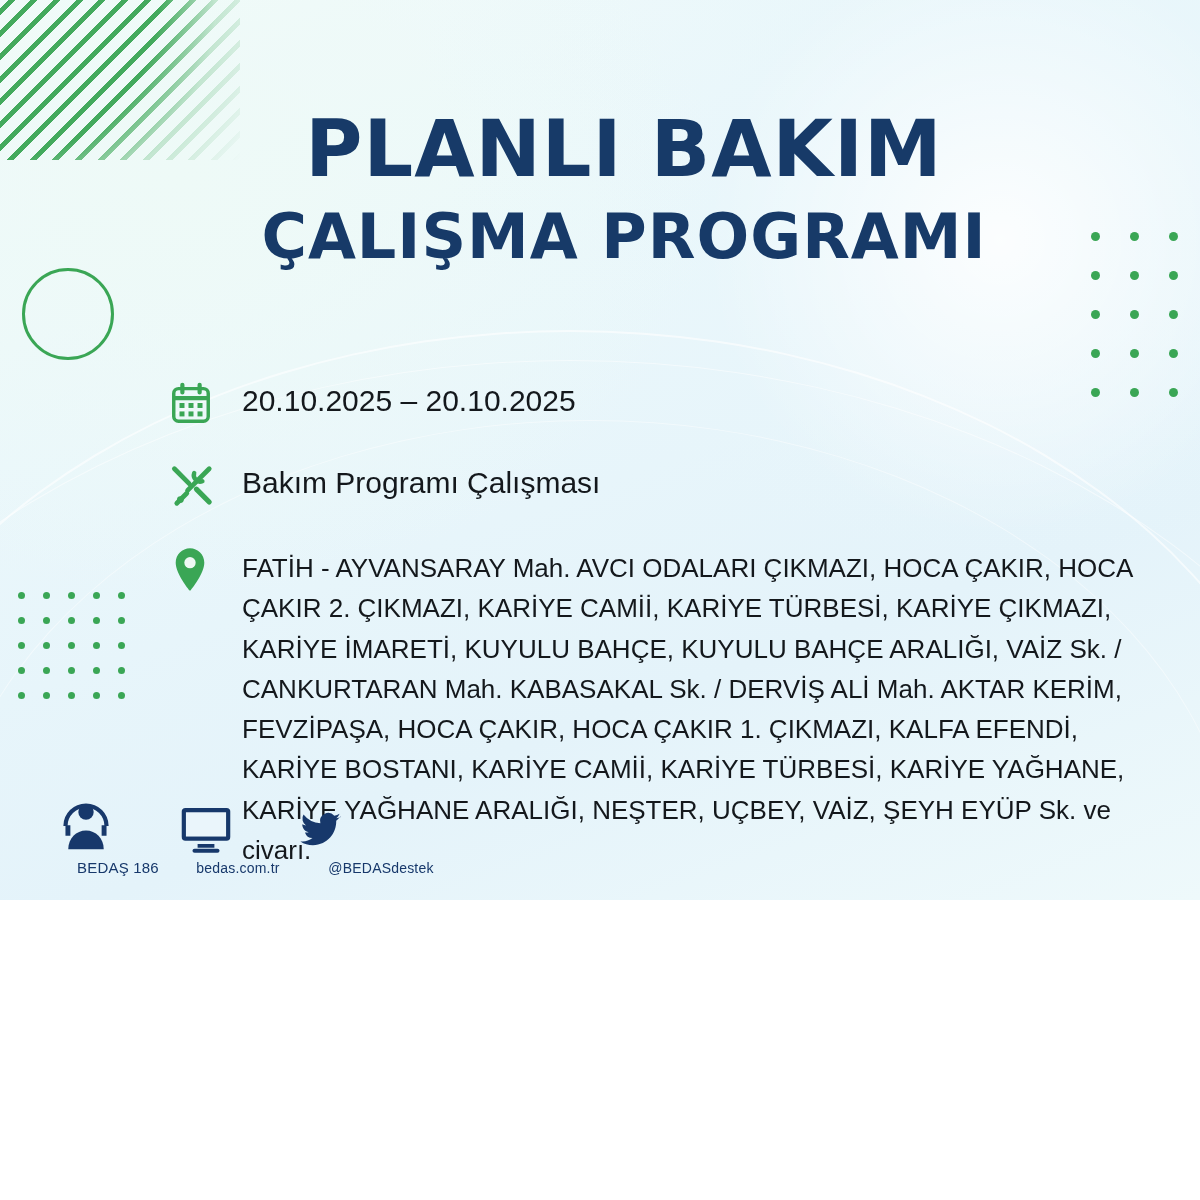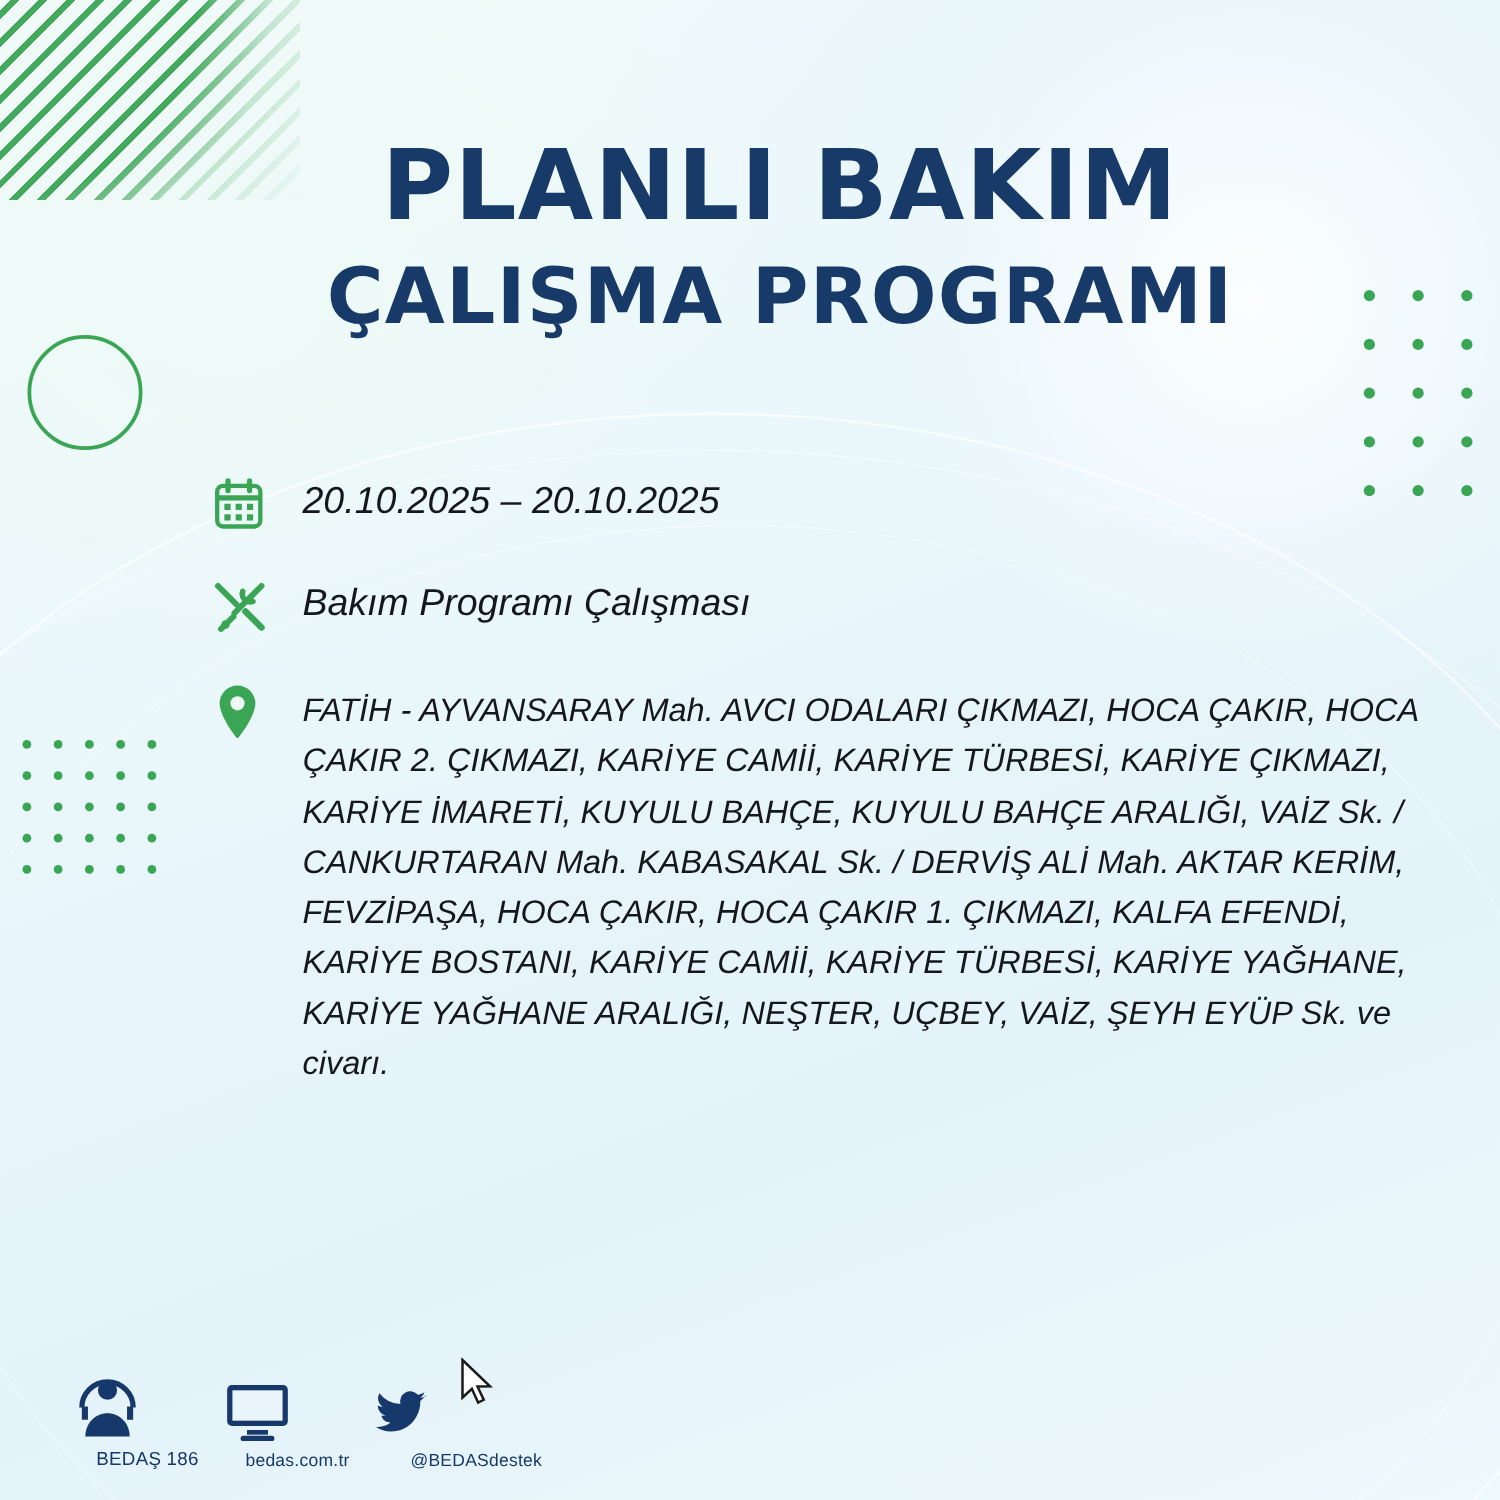--- a/index.html
+++ b/index.html
@@ -3,21 +3,21 @@
 <meta charset="utf-8">
 <style>
   * { box-sizing: border-box; }
   html, body {
     margin: 0; padding: 0;
     width: 1200px; height: 1200px;
     font-family: "Liberation Sans", sans-serif;
   }
   .poster {
     position: relative;
-    width: 1200px; height: 1200px;
+    width: 1200px; height: 900px;
     overflow: hidden;
     background:
       radial-gradient(ellipse 900px 700px at 15% 20%, #eefaf7 0%, rgba(238,250,247,0) 60%),
       radial-gradient(ellipse 1000px 800px at 85% 10%, #e8f6fb 0%, rgba(232,246,251,0) 60%),
       linear-gradient(160deg, #f2fbfa 0%, #eaf7fb 35%, #e4f3fa 70%, #eef9fb 100%);
   }
   
   .wave {
     position: absolute;
     border-radius: 50%;
@@ -82,21 +82,20 @@
   }
 
   .rows { position: absolute; left: 168px; top: 378px; right: 60px; }
   .row { display: flex; align-items: flex-start; margin-bottom: 34px; }
   .row .ico { width: 74px; flex: 0 0 74px; display:flex; align-items:flex-start; justify-content:flex-start; padding-top: 2px; }
   .row .txt {
     font-size: 30px;
     color: #14181c;
     line-height: 1.28;
     padding-top: 4px;
-    font-style: italic;
   }
   .row.address .txt { font-size: 26px; line-height: 1.55; max-width: 910px; }
   .row.address { margin-top: 10px; }
 
   svg { display:block; }
 
   
   .footer { position: absolute; left: 0; right: 0; bottom: 18px; height: 110px; }
   .f-item { position:absolute; text-align:center; color:#17386b; }
   .f-item .lbl { font-size: 15px; font-weight: 400; margin-top: 4px; letter-spacing: .2px; }

